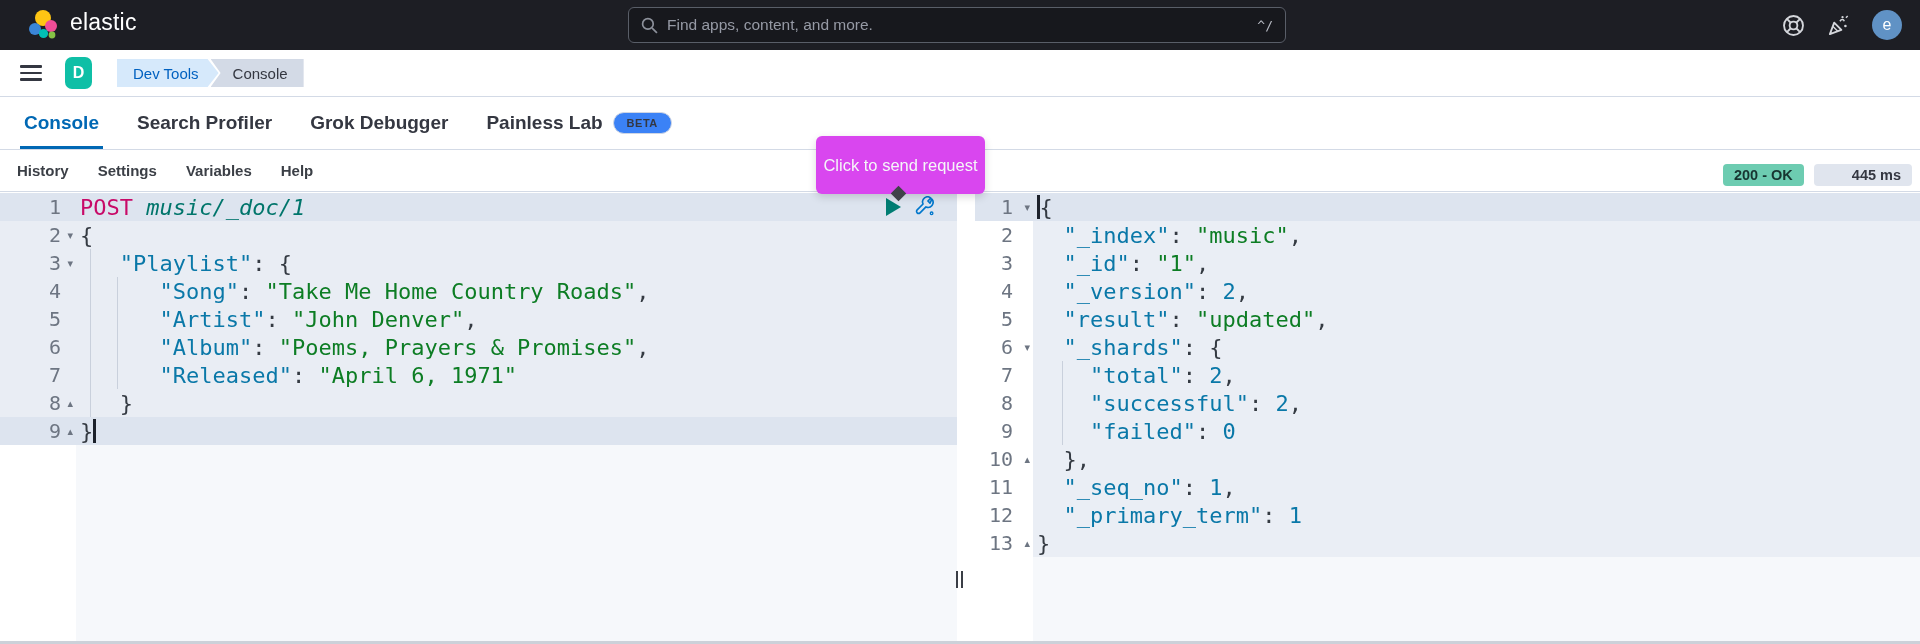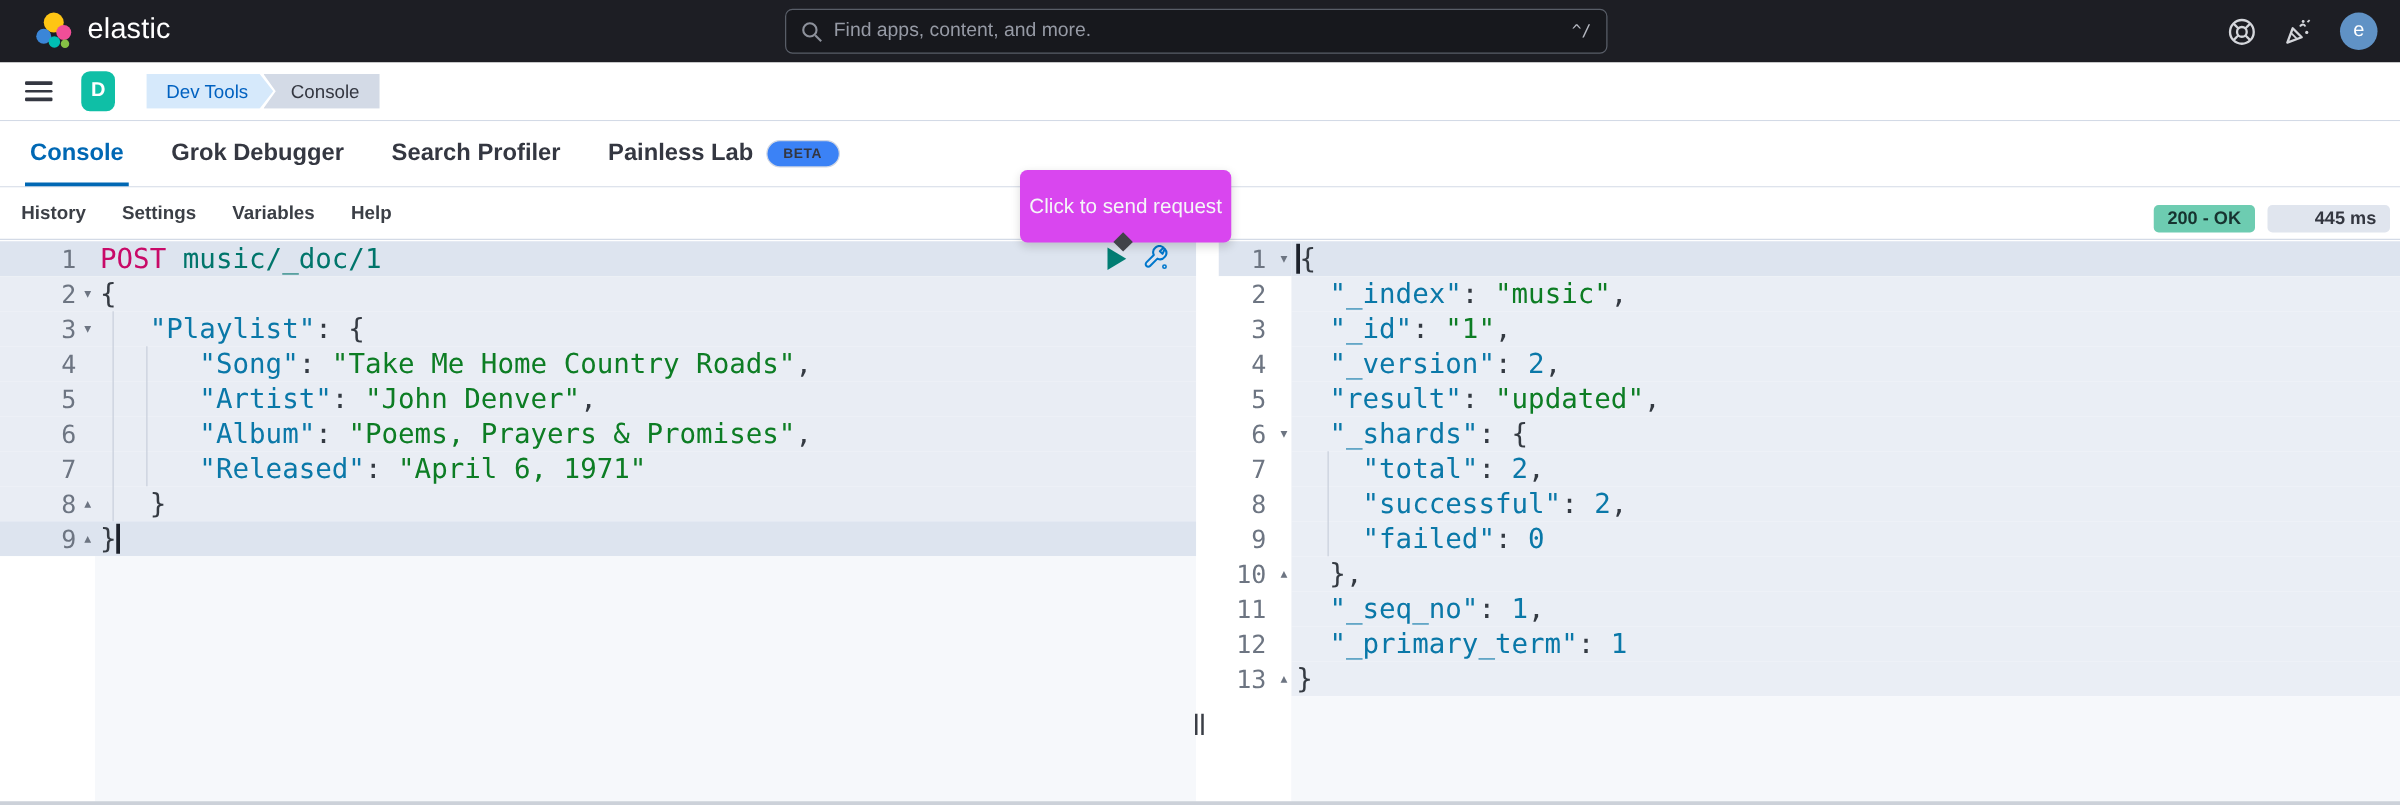--- a/index.html
+++ b/index.html
@@ -82,21 +82,21 @@
   .panel-right .code-row .code { background:#eaeef5; }
   .panel-right .code-row.band .gutter, .panel-right .code-row.band .code { background:#dde4ef; }
   .filler { flex:1; display:flex; }
   .filler .gut-fill { background:#ffffff; }
   .panel-left .gut-fill { width:76px; }
   .panel-right .gut-fill { width:58px; }
   .filler .code-fill { flex:1; background:#f6f8fb; }
 
   
   .tk-m { color:#c80a68; }
-  .tk-u { color:#00756b; }
+  .tk-u { color:#00756b;font-style:italic; }
   .tk-k { color:#0a78a8; }
   .tk-s { color:#0d7d24; }
   .tk-num { color:#0a78a8; }
   .tk-p { color:#343a42; }
   .cursor-bar { display:inline-block; width:2.5px; height:24px; background:#1c212b; vertical-align:middle; }
 
   
   .iguide { position:absolute; width:1px; background:#c9d0dc; }
 
   
@@ -181,24 +181,24 @@
       <div class="crumb crumb-first">Dev Tools</div>
       <div class="crumb crumb-last">Console</div>
     </div>
   </div>
 
   <div class="tabsrow">
     <div class="tab active">
       <span>Console</span>
     </div>
     <div class="tab">
+      <span>Search Profiler</span>
+    </div>
+    <div class="tab">
       <span>Grok Debugger</span>
-    </div>
-    <div class="tab">
-      <span>Search Profiler</span>
     </div>
     <div class="tab">
       <span>Painless Lab</span>
       <span class="beta-pill">BETA</span>
     </div>
   </div>
 
   <div class="toolbar">
     <span class="menu-item">History</span>
     <span class="menu-item">Settings</span>

